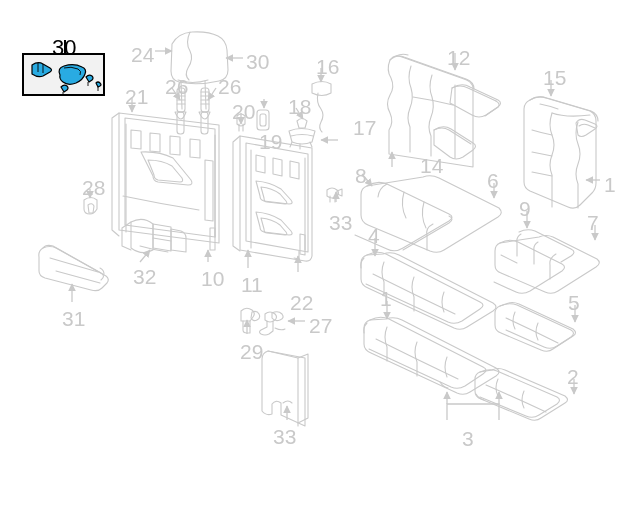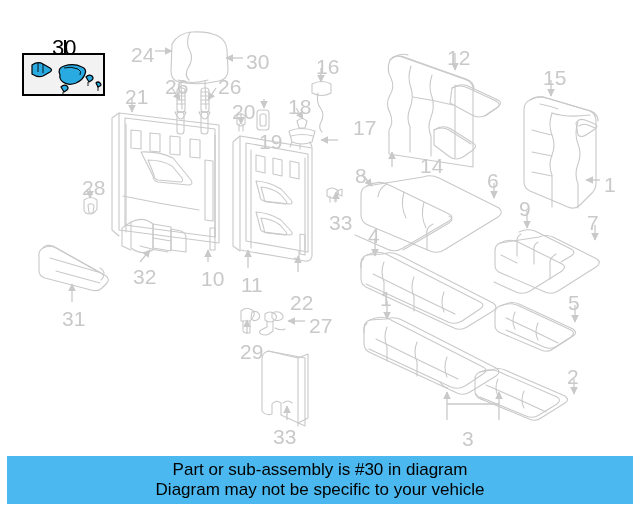--- a/index.html
+++ b/index.html
@@ -369,18 +369,14 @@
       <div class="lbl" style="left: 165px; top: 76px;">26</div>
       <div class="lbl" style="left: 218px; top: 76px;">26</div>
       <div class="lbl" style="left: 309px; top: 315px;">27</div>
       <div class="lbl" style="left: 82px; top: 177px;">28</div>
       <div class="lbl" style="left: 240px; top: 341px;">29</div>
       <div class="lbl" style="left: 62px; top: 308px;">31</div>
       <div class="lbl" style="left: 133px; top: 266px;">32</div>
       <div class="lbl" style="left: 273px; top: 426px;">33</div>
     </div>
 
-  <div class="banner">
-    <div>Part or sub-assembly is #30 in diagram</div>
-    <div>Diagram may not be specific to your vehicle</div>
-  </div>
 
 </div>
 
 </body></html>

